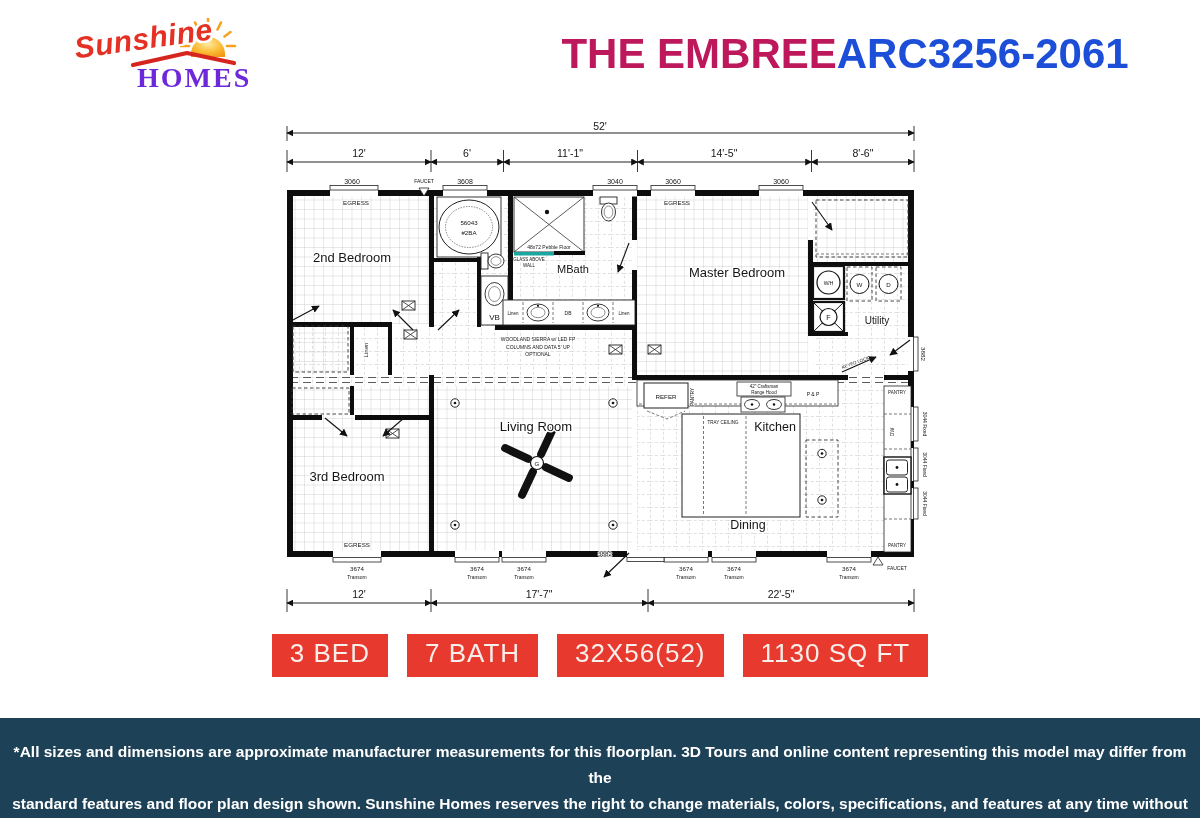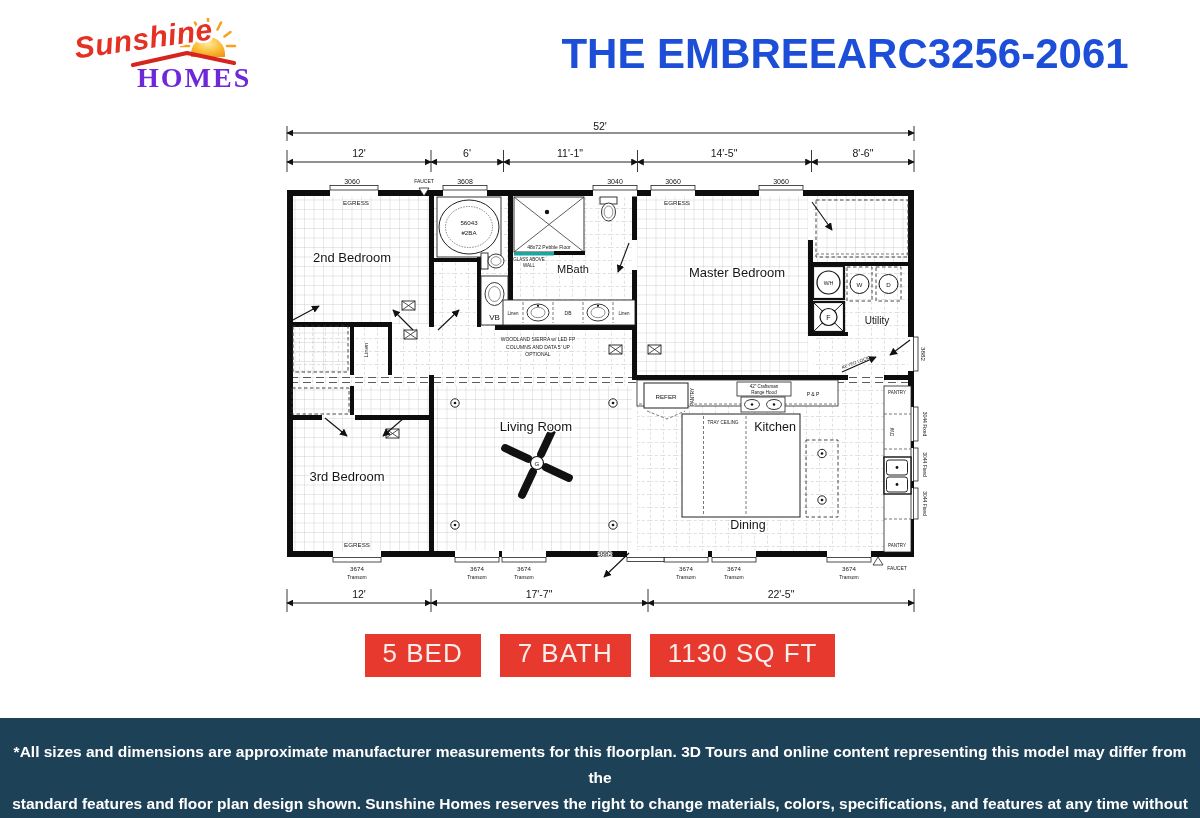--- a/index.html
+++ b/index.html
@@ -7,21 +7,21 @@
 body{background:#fff;font-family:"Liberation Sans",sans-serif;position:relative;overflow:hidden}
 .page{position:absolute;inset:0;background:#fff}
 
 .logo{position:absolute;left:60px;top:10px;width:270px;height:100px}
 .logo svg{position:absolute;left:0;top:0}
 .logo-script{position:absolute;left:14px;top:12px;font-size:30px;font-weight:bold;font-style:italic;color:#e43124;transform:rotate(-8deg);letter-spacing:.5px;
  text-shadow:-2px -2px 0 #fff,2px -2px 0 #fff,-2px 2px 0 #fff,2px 2px 0 #fff,0 -2px 0 #fff,0 2px 0 #fff,-2px 0 0 #fff,2px 0 0 #fff}
 .logo-homes{position:absolute;left:77px;top:52px;font-family:"Liberation Serif",serif;font-weight:bold;font-size:28px;color:#6d28d9;letter-spacing:2px}
 
 .title{position:absolute;left:500px;top:30px;width:690px;text-align:center;font-size:42px;font-weight:bold;white-space:nowrap}
-.title .name{color:#1d4ed8;}
+.title .name{color:#be185d;}
 .title .code{color:#1d4ed8}
 
 .plan{position:absolute;left:270px;top:118px;width:670px;height:500px}
 svg text{font-family:"Liberation Sans",sans-serif;fill:#151515;text-anchor:middle;paint-order:stroke fill;stroke:#fff;stroke-linejoin:round}
 .tl{font-size:13px;stroke-width:3px}
 .tk{font-size:12.5px;stroke-width:3px}
 .tm{font-size:10.5px;stroke-width:2.4px}
 .tn{font-size:10px;stroke-width:2.2px}
 .tb{font-size:11px;stroke-width:2.4px}
 .t8{font-size:8px;stroke-width:1.9px}
@@ -443,22 +443,23 @@
       <line x1="431" y1="603" x2="648" y2="603" class="dim" marker-start="url(#ar)" marker-end="url(#ar)"></line>
       <line x1="648" y1="603" x2="914" y2="603" class="dim" marker-start="url(#ar)" marker-end="url(#ar)"></line>
     </g>
     <text x="359" y="598" class="tm">12'</text>
     <text x="539" y="598" class="tm">17'-7"</text>
     <text x="781" y="598" class="tm">22'-5"</text>
   </svg>
   </div>
 
   <div class="badges">
-    <div class="badge">5 BED</div>
+    <div class="badge">3 BED</div>
     <div class="badge">7 BATH</div>
+    <div class="badge">32X56(52)</div>
     <div class="badge">1130 SQ FT</div>
   </div>
 
   <div class="footer">
     <div>*All sizes and dimensions are approximate manufacturer measurements for this floorplan. 3D Tours and online content representing this model may differ from the</div>
     <div>standard features and floor plan design shown. Sunshine Homes reserves the right to change materials, colors, specifications, and features at any time without notice</div>
   </div>
 
 </div>
 

